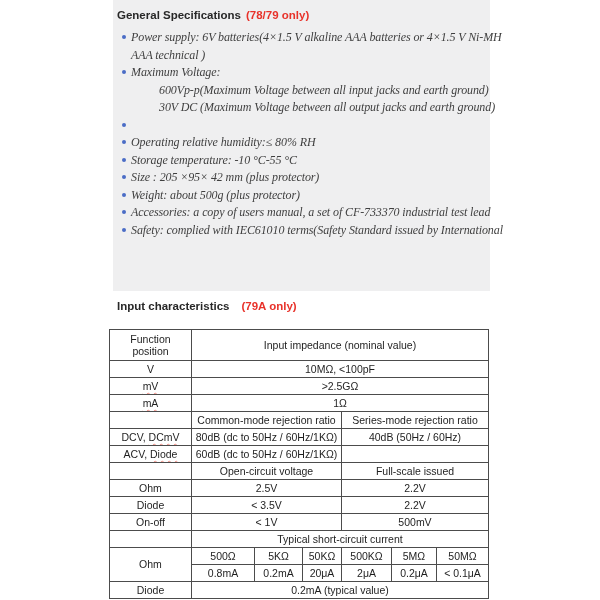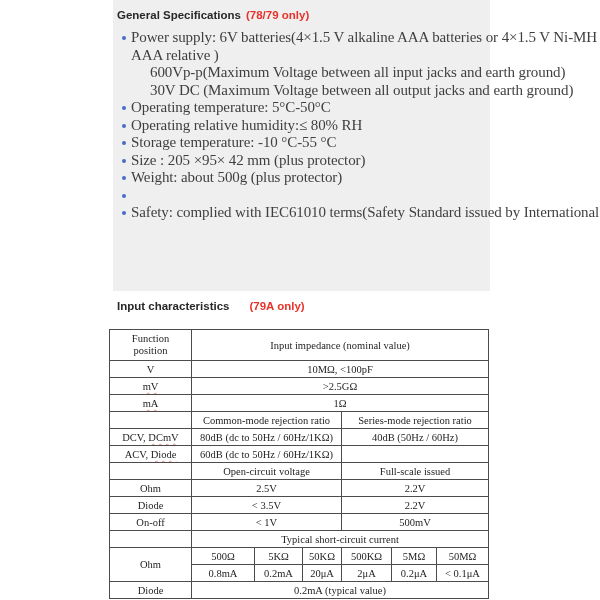--- a/index.html
+++ b/index.html
@@ -17,41 +17,41 @@
   .h1{
     padding:9px 0 0 4px;
     font-family:"Liberation Sans", sans-serif;
     font-weight:bold;font-size:11.5px;color:#282828;
     white-space:nowrap;
   }
   .h1 .tag{color:#e8322a;font-weight:bold;margin-left:5px;}
   .bullets{position:absolute;left:0;top:29px;right:0;}
   .line{
     height:17.5px;line-height:17.5px;white-space:nowrap;
-    font-size:15px;color:#3f3f3f;letter-spacing:-0.1px;
+    font-size:12px;color:#3f3f3f;letter-spacing:-0.1px;font-style:italic;
   }
   .line.first{padding-left:9px;}
   .line.cont{padding-left:18px;}
-  .line.sub{padding-left:37px;}
+  .line.sub{padding-left:37px;margin-left:9px;}
   .dot{
     display:inline-block;width:4px;height:4px;border-radius:50%;
     background:#4a6cc6;vertical-align:2px;margin-right:5px;
   }
   
   .h2{
     position:absolute;left:117px;top:300px;
     font-family:"Liberation Sans", sans-serif;
     font-weight:bold;font-size:11.5px;color:#282828;white-space:nowrap;
   }
-  .h2 .tag{color:#e8322a;margin-left:20px;}
+  .h2 .tag{color:#e8322a;margin-left:12px;}
   
   table.spec{
     position:absolute;left:109px;top:329px;
     border-collapse:collapse;table-layout:fixed;
-    font-family:Liberation Serif, serif;
+    font-family:Liberation Sans, sans-serif;
     font-size:10.5px;color:#1e1e1e;
   }
   table.spec td{
     border:1px solid #4c4c4c;text-align:center;vertical-align:middle;
     padding:0 1px;height:16px;line-height:13px;overflow:hidden;
   }
   table.spec tr.tall td{height:30px;}
   .two-line div{line-height:12px;}
   .sp{
     text-decoration:underline;
@@ -64,32 +64,33 @@
 </head>
 <body>
 
 <div class="panel">
   <div class="h1">
     <span>General Specifications</span><span class="tag">(78/79 only)</span>
   </div>
 
   <div class="bullets">
     <div class="line first"><span class="dot"></span><span>Power supply: 6V batteries(4×1.5 V alkaline AAA batteries or 4×1.5 V Ni-MH</span></div>
-    <div class="line cont"><span>AAA relative )</span></div>
+    <div class="line cont"><span>AAA technical )</span></div>
 
+    <div class="line first"><span class="dot"></span><span>Maximum Voltage:</span></div>
     <div class="line sub"><span>600Vp-p(Maximum Voltage between all input jacks and earth ground)</span></div>
     <div class="line sub"><span>30V DC (Maximum Voltage between all output jacks and earth ground)</span></div>
 
-    <div class="line first"><span class="dot"></span><span>Operating temperature: 5°C-50°C</span></div>
+    <div class="line first"><span class="dot"></span></div>
     <div class="line first"><span class="dot"></span><span>Operating relative humidity:≤ 80% RH</span></div>
     <div class="line first"><span class="dot"></span><span>Storage temperature: -10 °C-55 °C</span></div>
     <div class="line first"><span class="dot"></span><span>Size : 205 ×95× 42 mm (plus protector)</span></div>
     <div class="line first"><span class="dot"></span><span>Weight: about 500g (plus protector)</span></div>
 
-    <div class="line first"><span class="dot"></span></div>
+    <div class="line first"><span class="dot"></span><span>Accessories: a copy of users manual, a set of CF-733370 industrial test lead</span></div>
 
     <div class="line first"><span class="dot"></span><span>Safety: complied with IEC61010 terms(Safety Standard issued by International</span></div>
   </div>
 </div>
 
 <div class="h2">
   <span>Input characteristics</span><span class="tag">(79A only)</span>
 </div>
 
 <table class="spec">

